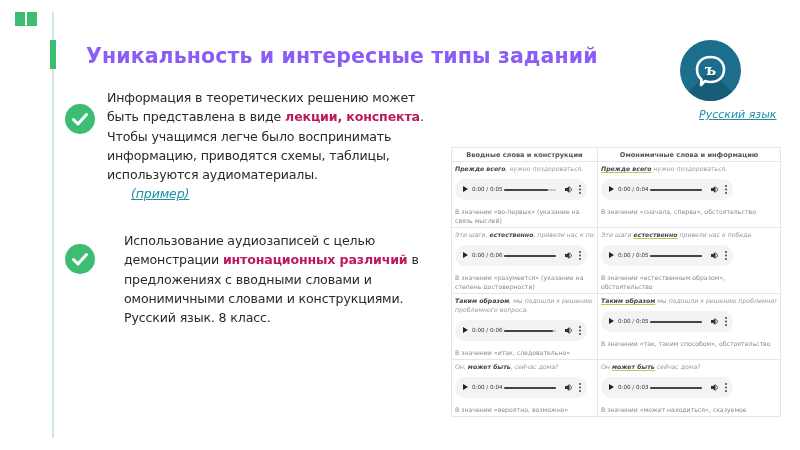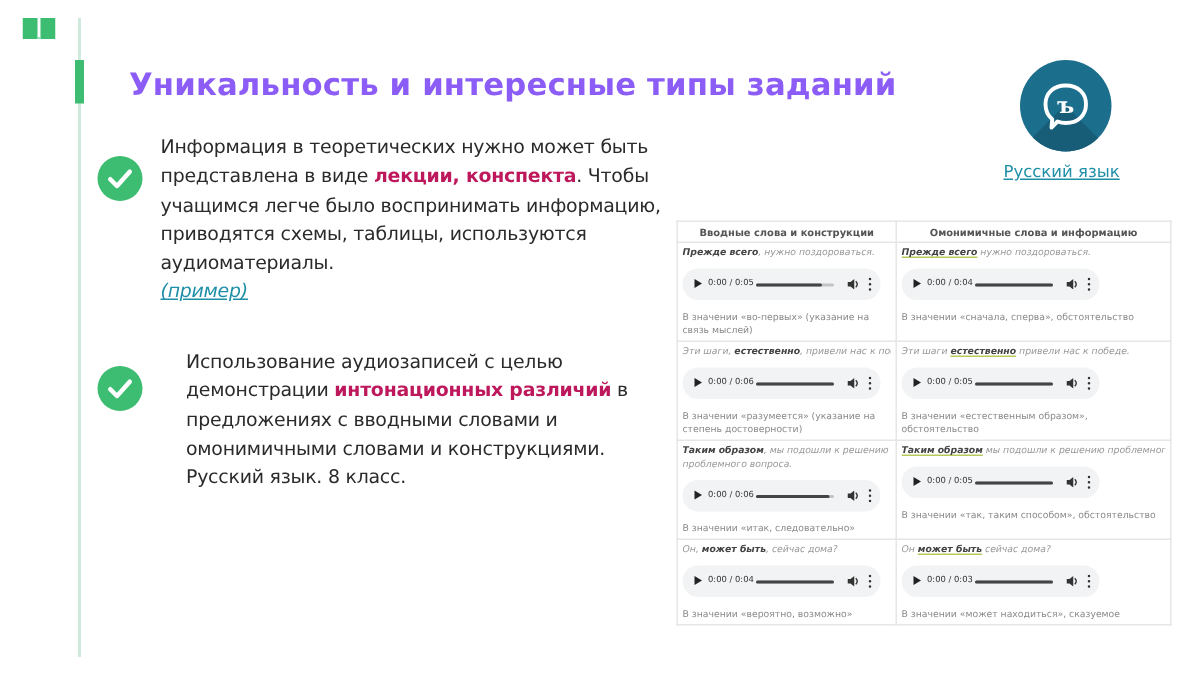--- a/index.html
+++ b/index.html
@@ -14,26 +14,26 @@
 
     .check { position: absolute; width: 30px; height: 30px; border-radius: 50%; background: #3dbd72; }
     .check svg { position: absolute; left: 0; top: 0; }
     .check-1 { left: 65px; top: 104px; }
     .check-2 { left: 65px; top: 244px; }
 
     .para { position: absolute; font-family: "DejaVu Sans", sans-serif; font-size: 12.6px; line-height: 19.3px; color: #2a2a2a; letter-spacing: -0.15px; }
     .para b { color: #be185d; font-weight: bold; }
     .para-1 { left: 107px; top: 88px; width: 340px; }
     .para-2 { left: 124px; top: 231px; width: 330px; }
-    .link-example { color: #1f8fa8; text-decoration: underline; font-style: italic; display: inline-block; }
+    .link-example { color: #1f8fa8; text-decoration: underline; font-style: italic; display: inline-block; margin-left: 24px; }
 
     .app-icon { position: absolute; left: 680px; top: 40px; width: 61px; height: 61px; border-radius: 50%; background: #1b6e8c; overflow: hidden; }
     .app-icon .shade { position: absolute; left: 30px; top: 30px; width: 60px; height: 60px; background: #175d78; transform: rotate(45deg); transform-origin: 0 0; }
     .app-icon svg { position: absolute; left: 0; top: 0; }
-    .app-link { position: absolute; left: 669px; top: 108px; font-size: 11px; color: #1f8fa8; text-decoration: underline; white-space: nowrap; font-family: "DejaVu Sans", sans-serif; }
+    .app-link { position: absolute; left: 699px; top: 108px; font-size: 11px; color: #1f8fa8; text-decoration: underline; white-space: nowrap; font-family: "DejaVu Sans", sans-serif; font-style: italic; }
 
     table.ex { position: absolute; left: 451px; top: 147px; width: 329px; border-collapse: collapse; table-layout: fixed; font-family: "DejaVu Sans", sans-serif; }
     table.ex th, table.ex td { border: 1px solid #e6e6e6; vertical-align: top; }
     table.ex th { font-weight: bold; font-size: 6.6px; color: #555; height: 14px; padding-top: 3px; text-align: center; }
     table.ex td { font-size: 6.2px; color: #8a8a8a; padding: 2px 3px 2px 3px; line-height: 9px; }
     .sent { font-style: italic; color: #999; white-space: nowrap; overflow: hidden; }
     .sent b { color: #444; font-weight: bold; font-style: italic; }
     .sent b.under { text-decoration: underline; text-decoration-color: #b6c95a; }
     .player { margin: 6px 0 7px 0; width: 132px; height: 21px; border-radius: 11px; background: #f1f3f4; position: relative; }
     .player .play { position: absolute; left: 8px; top: 7px; width: 0; height: 0; border-left: 5px solid #222; border-top: 3.5px solid transparent; border-bottom: 3.5px solid transparent; }
@@ -59,21 +59,21 @@
 <div class="vline-accent"></div>
 
 <h1 class="title">Уникальность и интересные типы заданий</h1>
 
 <div class="check check-1">
   <svg width="30" height="30" viewBox="0 0 30 30">
       <path d="M8.5 15.5 L13 20 L21.5 10.5" stroke="#fff" stroke-width="3" fill="none" stroke-linecap="round" stroke-linejoin="round"></path>
     </svg>
 </div>
 <div class="para para-1">
-  <span>Информация в теоретических нужно может быть представлена в виде </span><b>лекции, конспекта</b><span>. Чтобы учащимся легче было воспринимать информацию, приводятся схемы, таблицы, используются аудиоматериалы.</span><br>
+  <span>Информация в теоретических решению может быть представлена в виде </span><b>лекции, конспекта</b><span>. Чтобы учащимся легче было воспринимать информацию, приводятся схемы, таблицы, используются аудиоматериалы.</span><br>
   <a class="link-example">(пример)</a>
 </div>
 
 <div class="check check-2">
   <svg width="30" height="30" viewBox="0 0 30 30">
       <path d="M8.5 15.5 L13 20 L21.5 10.5" stroke="#fff" stroke-width="3" fill="none" stroke-linecap="round" stroke-linejoin="round"></path>
     </svg>
 </div>
 <div class="para para-2">
   <span>Использование аудиозаписей с целью демонстрации </span><b>интонационных различий</b><span> в предложениях с вводными словами и омонимичными словами и конструкциями. Русский язык. 8 класс.</span>

